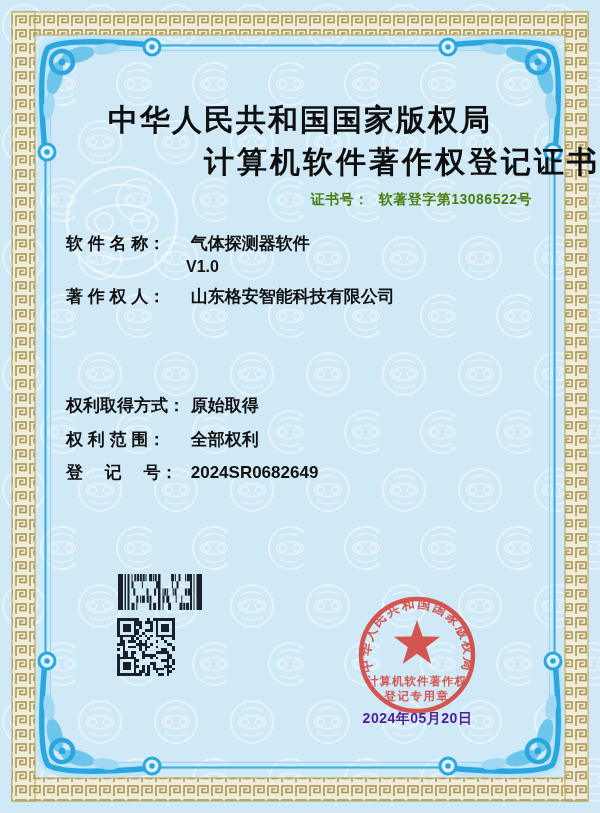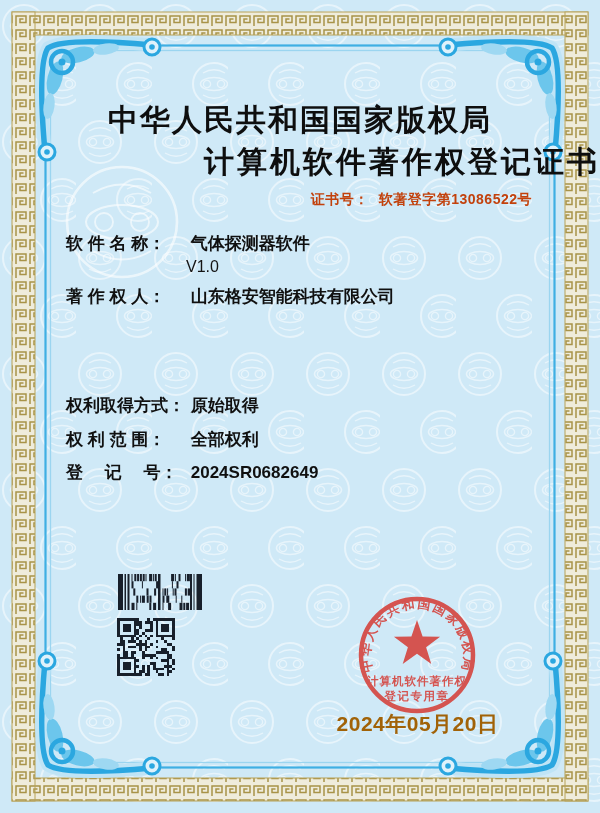--- a/index.html
+++ b/index.html
@@ -15,39 +15,39 @@
   .content{position:absolute;left:0;top:0;width:600px;height:599px;color:#141414;}
   .title{
     position:absolute;left:0;width:600px;text-align:center;
     font-family:"Liberation Serif",serif;font-weight:900;
     font-size:30px;letter-spacing:2px;color:#0e0e0e;
   }
   #title1{top:100px;}
   #title2{top:142px;letter-spacing:3px;text-align:right;}
   .certno{
     position:absolute;top:191px;right:68px;
-    font-size:14px;font-weight:700;color:#c2410c;
+    font-size:14px;font-weight:700;color:#4d7c0f;
     letter-spacing:.5px;
   }
   .certno .lab{margin-right:10px;}
   .row{position:absolute;left:66px;font-size:17px;font-weight:700;color:#101010;white-space:nowrap;}
   .row .flabel{display:inline-block;width:120px;}
   .row .fvalue{display:inline-block;}
-  #row-version{left:186px;font-size:16px;font-weight:400;position:absolute;}
+  #row-version{left:186px;font-size:16px;font-weight:700;position:absolute;}
   .body-par{
     position:absolute;left:66px;top:494px;width:478px;
     font-size:16.5px;font-weight:700;line-height:2.05;
     text-indent:2em;color:#101010;text-align:justify;
   }
   .barcode{position:absolute;left:118px;top:574px;width:84px;height:36px;}
   .qrcode{position:absolute;left:117px;top:618px;width:58px;height:58px;}
   .seal{position:absolute;left:352px;top:592px;width:130px;height:130px;opacity:.88;}
   .date{
     position:absolute;left:330px;top:710px;width:175px;
-    text-align:center;font-size:21px;font-weight:800;color:#a16207;
+    text-align:center;font-size:14px;font-weight:800;color:#4c1d95;
     letter-spacing:.5px;
   }
 </style>
 </head>
 <body>
 
 <div id="page">
 
   <svg class="layer" viewBox="0 0 600 813" xmlns="http://www.w3.org/2000/svg">
     <defs>

